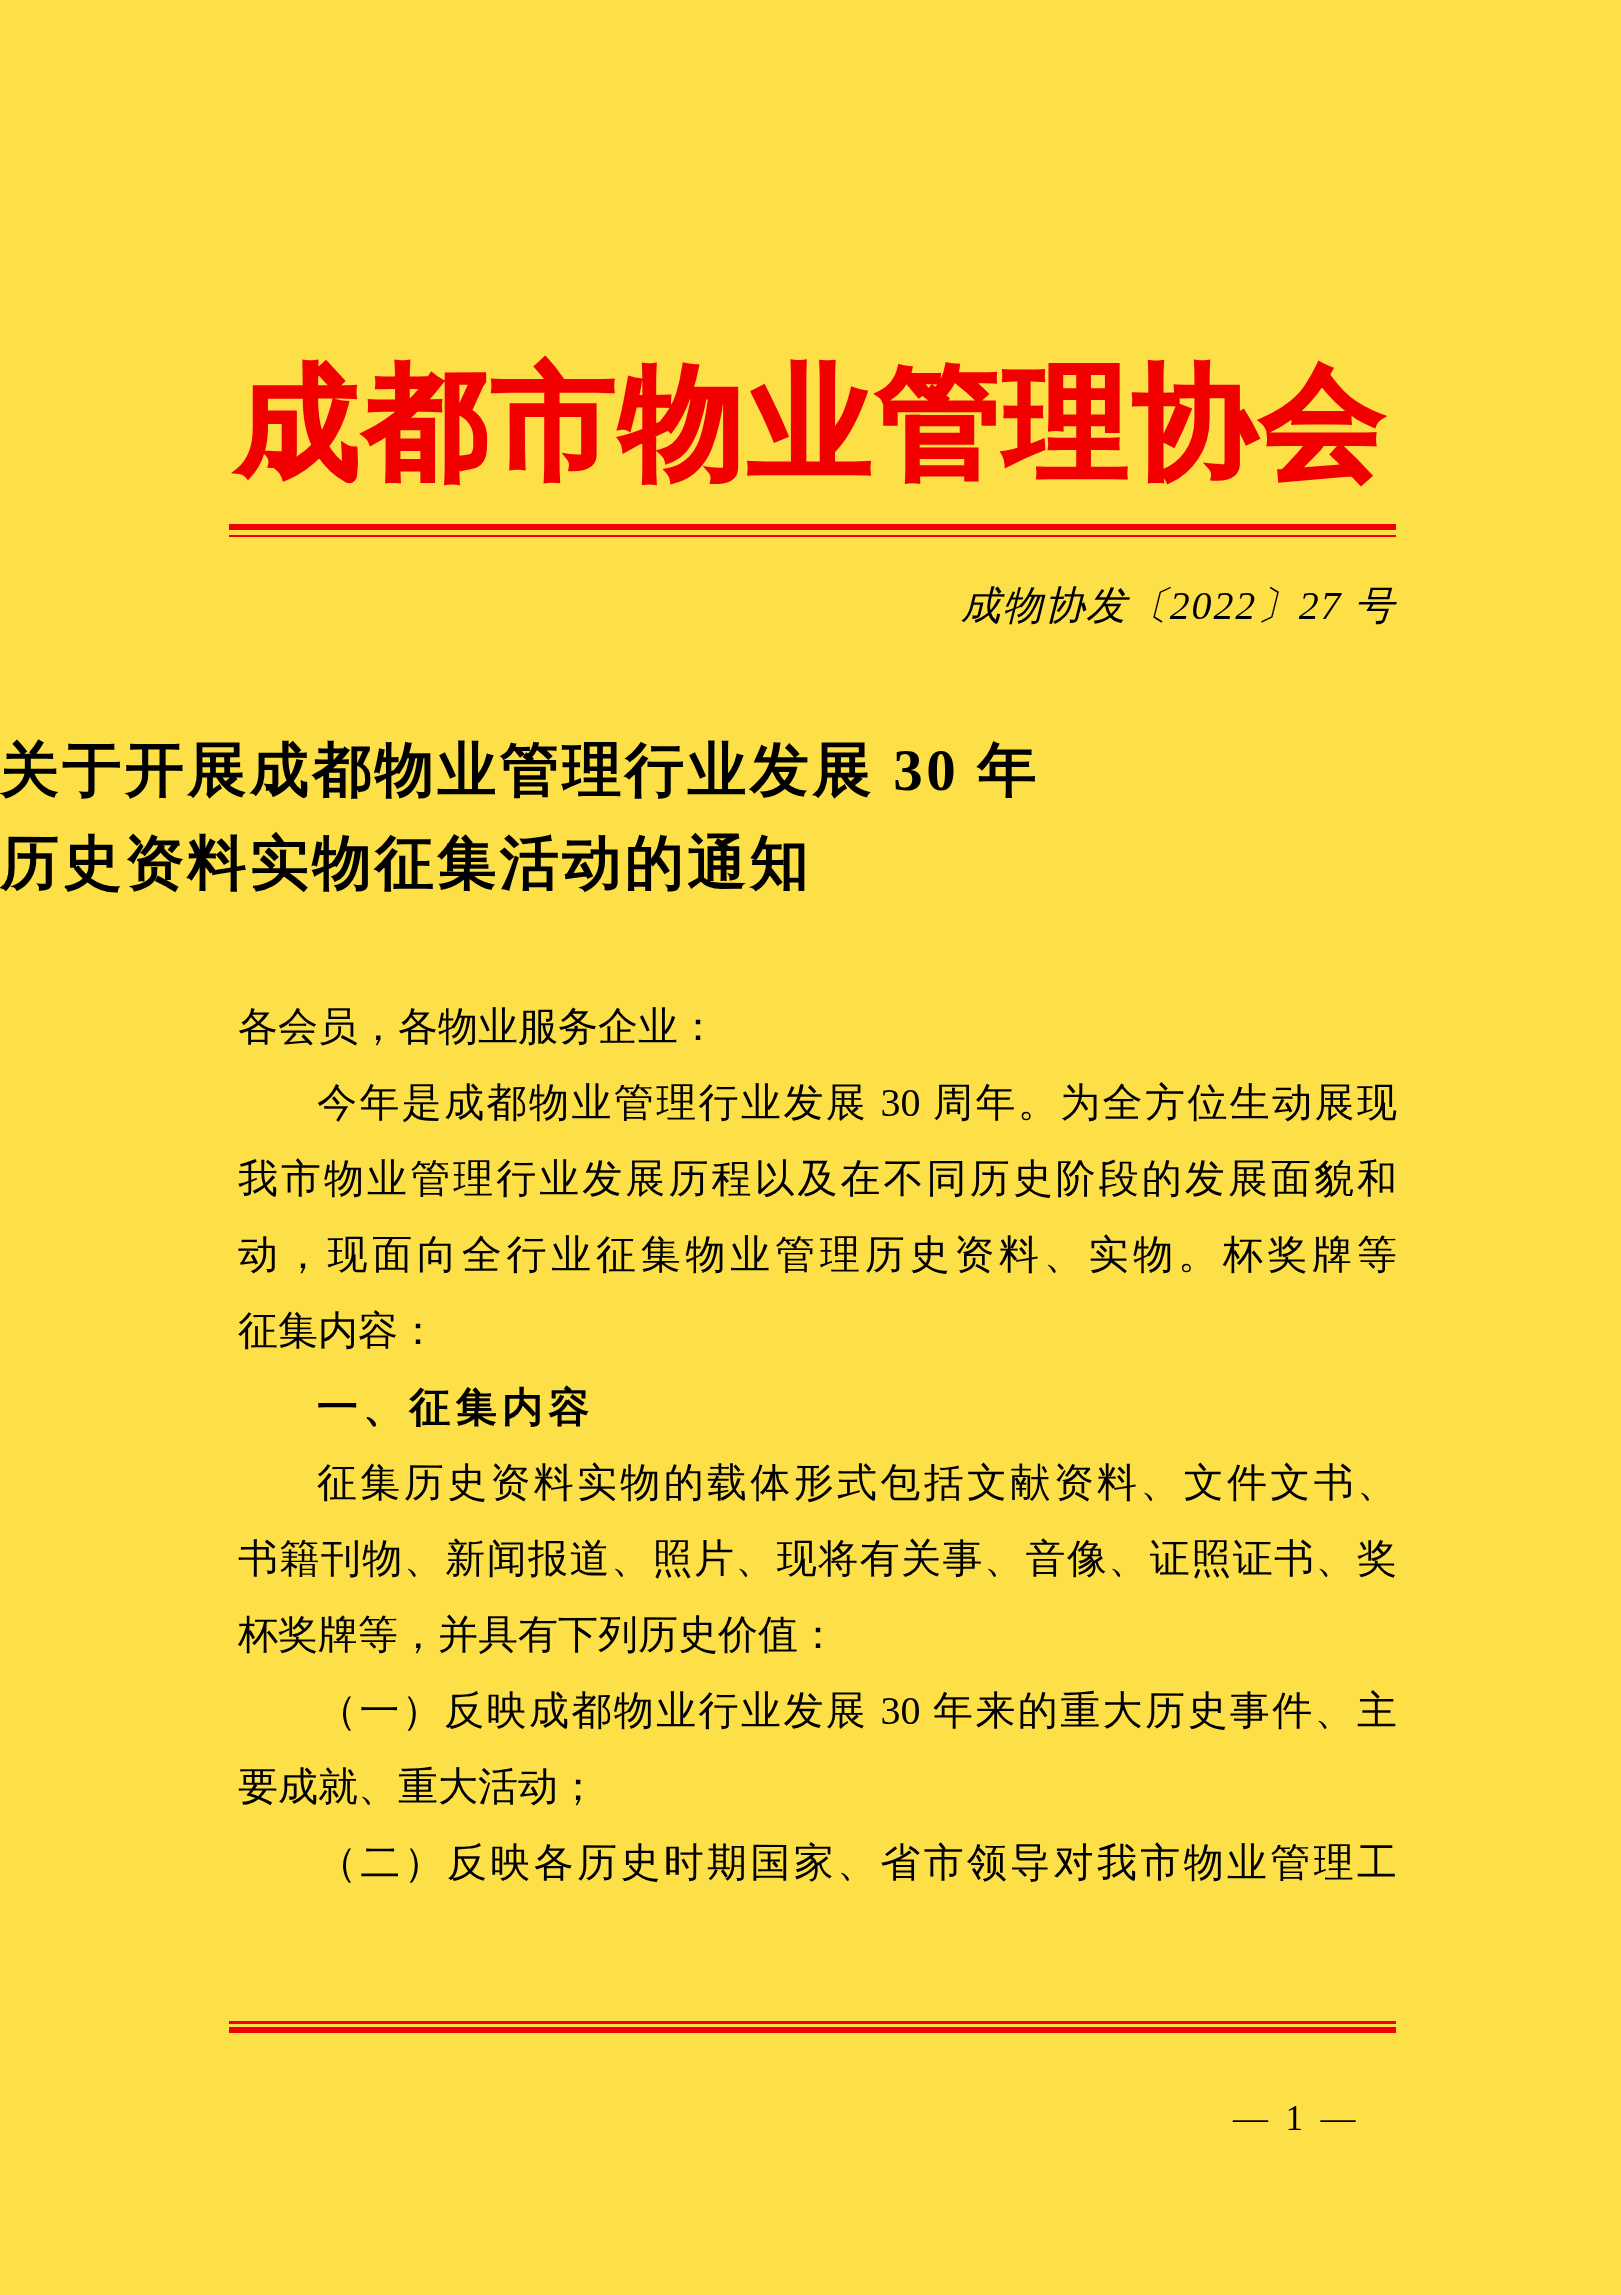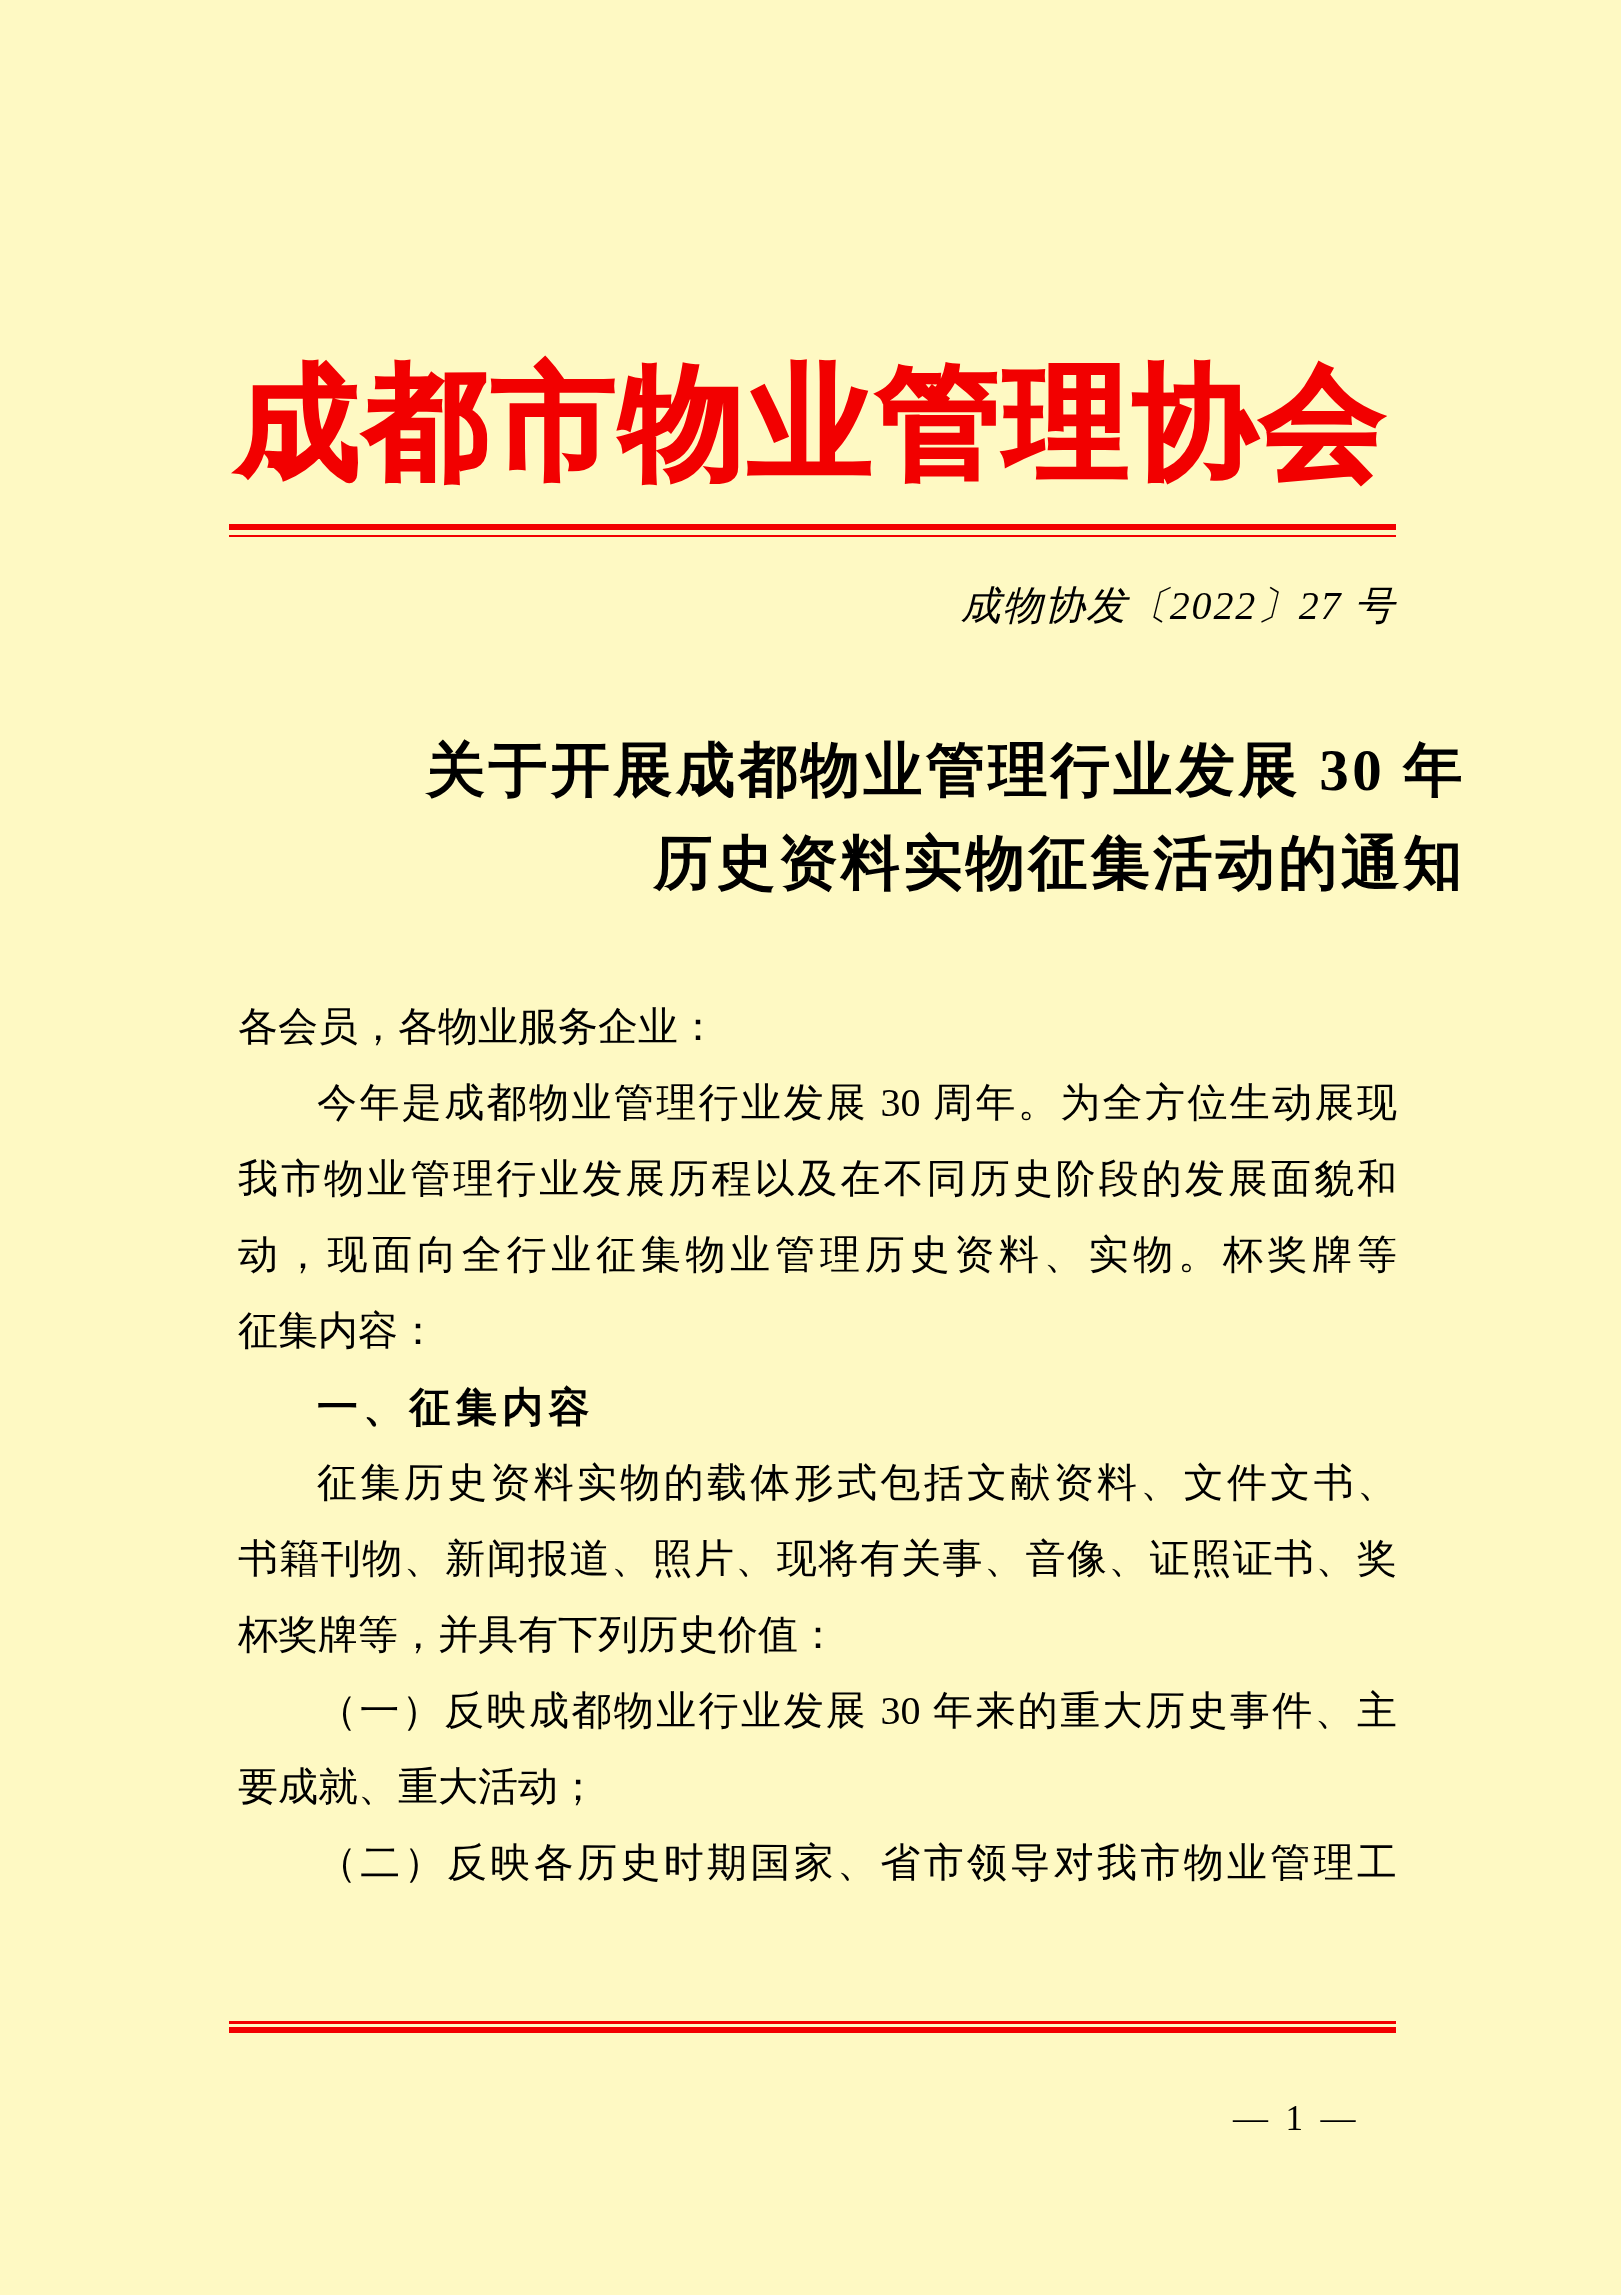--- a/index.html
+++ b/index.html
@@ -4,21 +4,21 @@
 <style>
   html, body {
     margin: 0;
     padding: 0;
     background: #ffffff;
   }
   .page {
     position: relative;
     width: 1622px;
     height: 2295px;
-    background: #fef9c3;
+    background: #fde047;
     color: #000000;
     font-family: "Liberation Serif", serif;
     overflow: hidden;
   }
 
   
   .org-title {
     position: absolute;
     top: 344px;
     left: 236px;
@@ -58,21 +58,21 @@
     white-space: nowrap;
     font-style: italic;
   }
 
   
   .doc-title {
     position: absolute;
     top: 724px;
     left: 0;
     width: 1466px;
-    text-align: right;
+    text-align: left;
     font-weight: bold;
     font-size: 59px;
     letter-spacing: 3.5px;
   }
   .doc-title .title-line {
     line-height: 93px;
     white-space: nowrap;
   }
 
   

